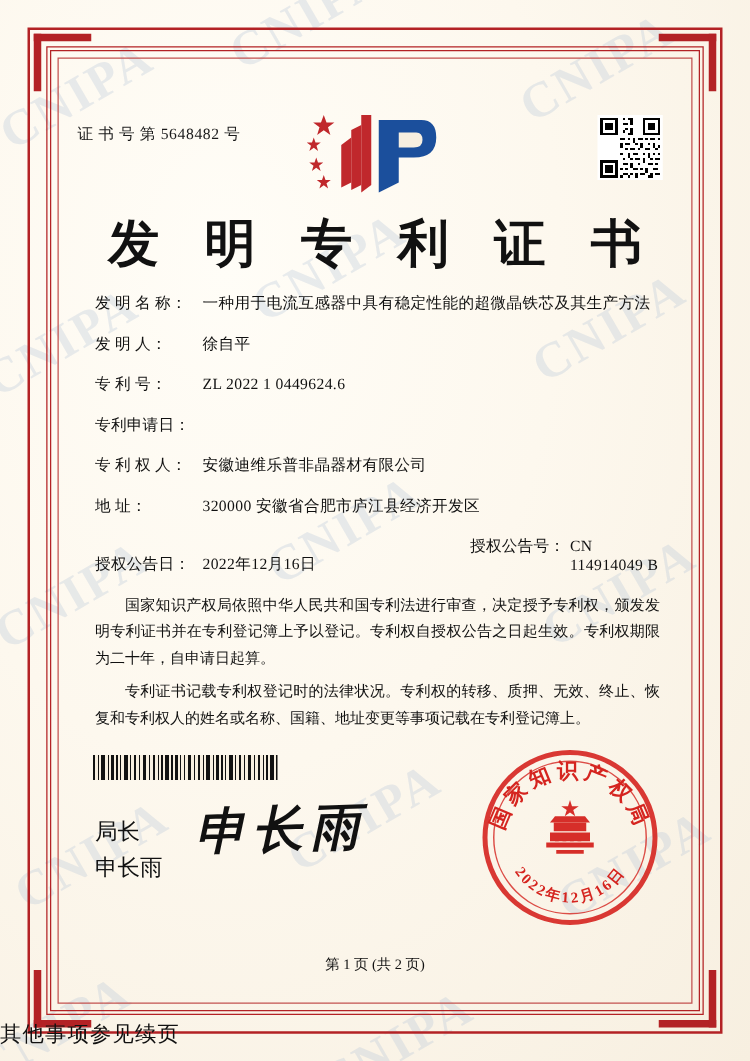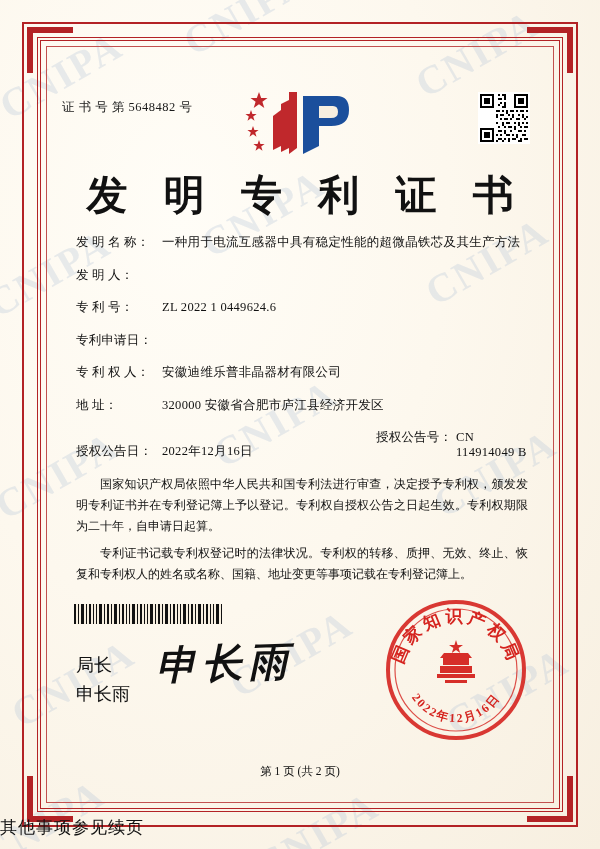--- a/index.html
+++ b/index.html
@@ -350,20 +350,21 @@
 
     <div class="title">发 明 专 利 证 书</div>
 
     <div class="fields">
       <div class="frow">
         <div class="flabel">发 明 名 称：</div>
         <div class="fvalue">一种用于电流互感器中具有稳定性能的超微晶铁芯及其生产方法</div>
       </div>
       <div class="frow">
         <div class="flabel">发 明 人：</div>
+        <div class="fvalue">徐自平</div>
       </div>
       <div class="frow">
         <div class="flabel">专 利 号：</div>
         <div class="fvalue">ZL 2022 1 0449624.6</div>
       </div>
       <div class="frow">
         <div class="flabel">专利申请日：</div>
       </div>
       <div class="frow">
         <div class="flabel">专 利 权 人：</div>

